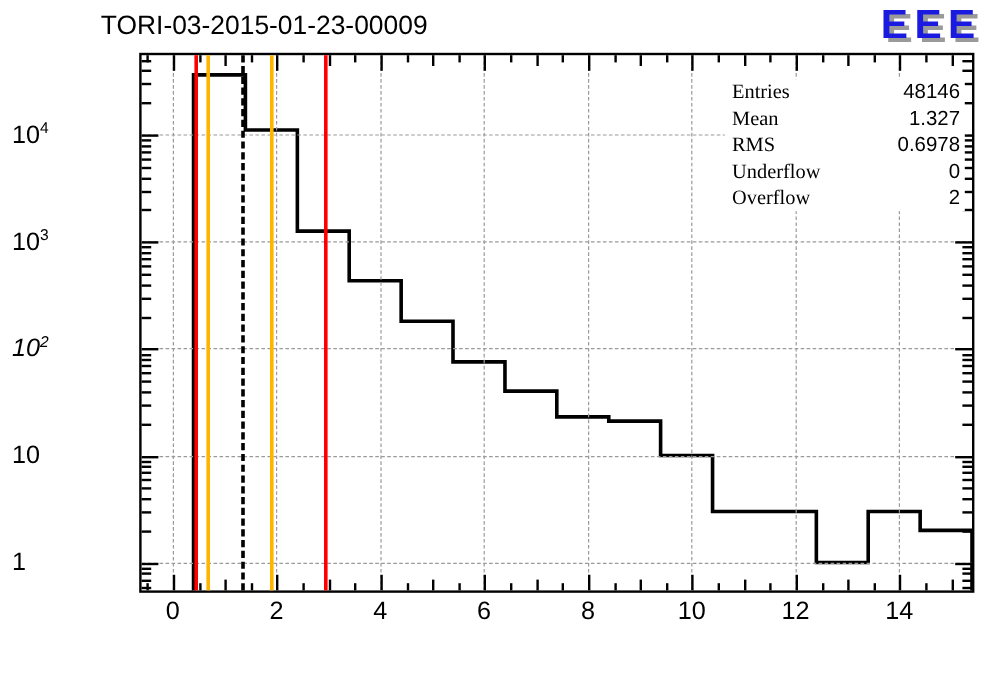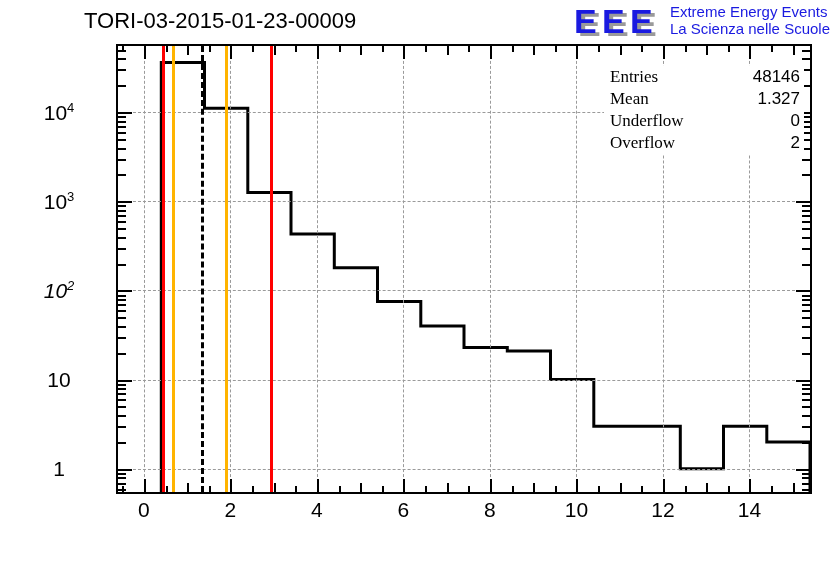--- a/index.html
+++ b/index.html
@@ -43,21 +43,21 @@
 
   
   .tick{position:absolute;background:#000;}
   .tick-x{bottom:0;width:2px;}
   .tick-y{left:0;height:2px;}
   .tick-y-r{right:0;height:2px;}
   .tick-x-t{top:0;width:2px;}
 
   
   .xlab{position:absolute;font-size:21px;text-align:center;transform:translateX(-50%);color:#000;}
-  .ylab{position:absolute;font-size:21px;text-align:center;transform:translateY(-50%);color:#000;white-space:nowrap;}
+  .ylab{position:absolute;font-size:21px;text-align:left;transform:translateY(-50%);color:#000;white-space:nowrap;}
   .ylab sup{font-size:13px;vertical-align:super;}
   .axis-title-x{
     position:absolute;right:20px;top:530px;font-size:25px;white-space:nowrap;color:#000;
   }
 
   
   .vline{position:absolute;top:0;width:3px;}
 
   
   .stats{
@@ -79,24 +79,20 @@
   <div class="plot-title">TORI-03-2015-01-23-00009</div>
 
   <div class="logo-wrap">
     <div class="logo-mark">
       <span class="ltr shadow" style="left:6px;top:4px;">E</span>
       <span class="ltr shadow" style="left:34px;top:4px;">E</span>
       <span class="ltr shadow" style="left:62px;top:4px;">E</span>
       <span class="ltr fore" style="left:2px;top:1px;">E</span>
       <span class="ltr fore" style="left:30px;top:1px;">E</span>
       <span class="ltr fore" style="left:58px;top:1px;">E</span>
-    </div>
-    <div class="logo-text">
-      <span>Extreme Energy Events</span>
-      <span>La Scienza nelle Scuole</span>
     </div>
   </div>
 
   <div class="frame" id="frame">
 
     <svg class="hist" id="hist-svg" width="692" height="446">
         <polyline points="43.3,446.0 43.3,16.4 86.5,16.4 86.5,62.3 129.8,62.3 129.8,146.6 173.0,146.6 173.0,187.9 216.3,187.9 216.3,221.7 259.5,221.7 259.5,255.6 302.8,255.6 302.8,279.9 346.0,279.9 346.0,301.4 389.3,301.4 389.3,304.9 432.5,304.9 432.5,333.6 475.8,333.6 475.8,380.3 519.0,380.3 519.0,380.3 562.3,380.3 562.3,422.8 605.5,422.8 605.5,380.3 648.8,380.3 648.8,396.0 692.0,396.0 692.0,446.0" fill="none" stroke="#000000" stroke-width="3" stroke-linejoin="miter"></polyline>
       </svg>
   <div class="grid-v" style="left: 25.95px;"></div>
       <div class="grid-v" style="left: 112.45px;"></div>
@@ -295,20 +291,24 @@
     <div id="stats-rows">
         <div class="row">
           <span class="k">Entries</span>
           <span class="v">48146</span>
         </div>
         <div class="row">
           <span class="k">Mean</span>
           <span class="v">1.327</span>
         </div>
         <div class="row">
+          <span class="k">RMS</span>
+          <span class="v">0.6978</span>
+        </div>
+        <div class="row">
           <span class="k">Underflow</span>
           <span class="v">0</span>
         </div>
         <div class="row">
           <span class="k">Overflow</span>
           <span class="v">2</span>
         </div>
       </div>
   </div>
 

